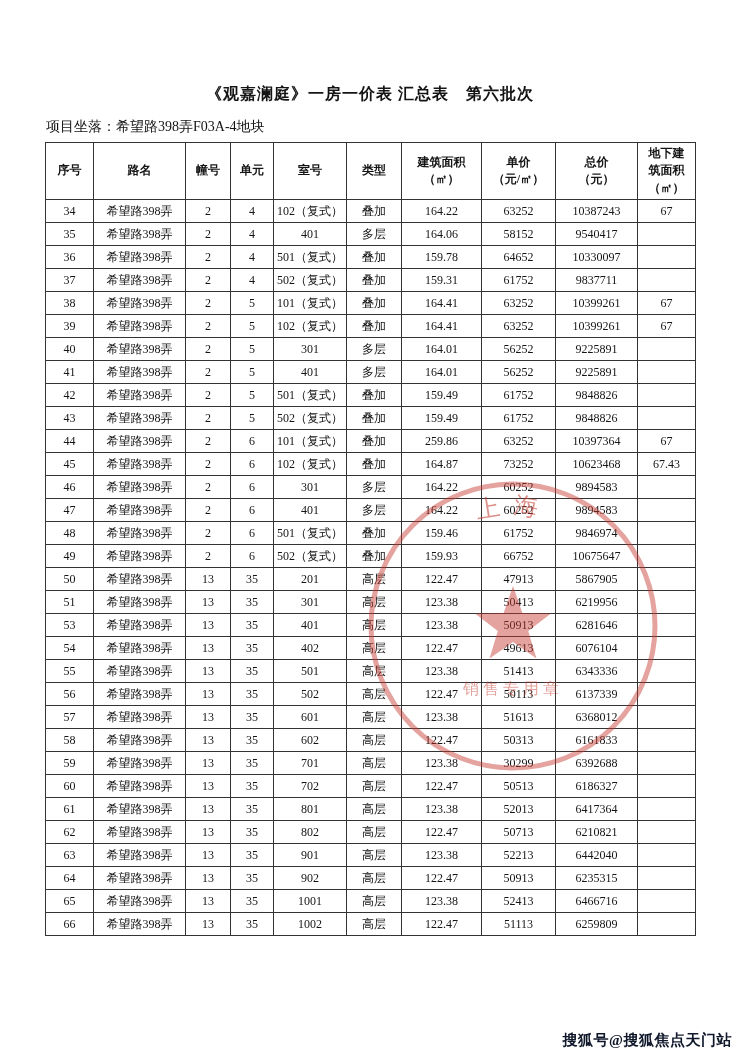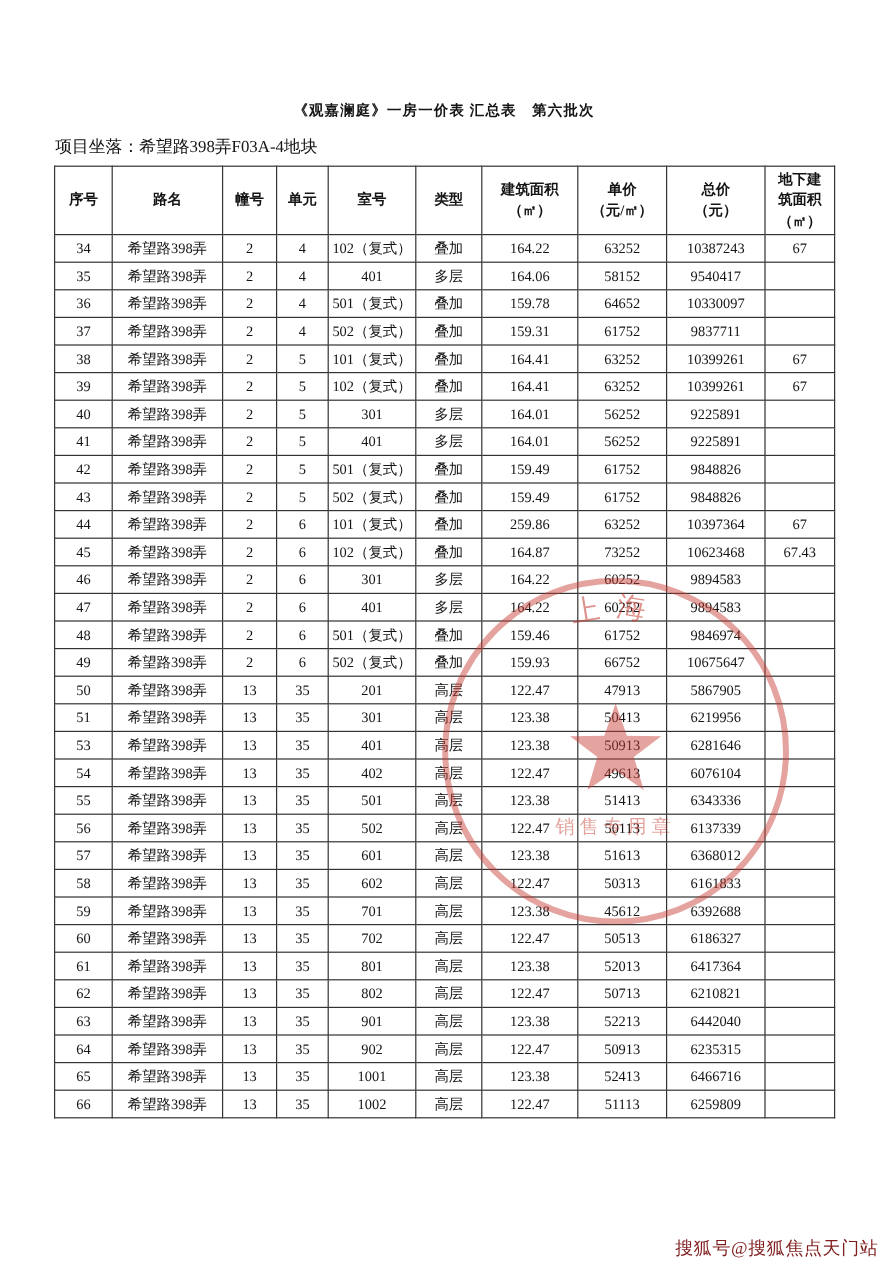--- a/index.html
+++ b/index.html
@@ -9,21 +9,21 @@
     background:#ffffff;
     overflow:hidden;
     font-family:"Liberation Serif", serif;
     color:#141414;
     margin:0 auto;
   }
   .title{
     margin:0;
     padding-top:84px;
     text-align:center;
-    font-size:12px;
+    font-size:16px;
     font-weight:700;
     letter-spacing:1px;
   }
   .location{
     margin:13px 0 6px 46px;
     font-size:14px;
     font-weight:400;
   }
   table.price-table{
     border-collapse:collapse;
@@ -56,22 +56,22 @@
     left:352px;top:460px;
     width:322px;height:332px;
     pointer-events:none;
     filter:blur(0.5px);
     opacity:0.85;
   }
   .watermark{
     position:absolute;
     right:8px;bottom:7px;
     font-size:15px;
-    font-weight:400;
-    color:#7f1d1d;
+    font-weight:700;
+    color:#0f172a;
     letter-spacing:0.5px;
   }
 </style>
 </head>
 <body>
 
 <div class="page">
 
   <h1 class="title">《观嘉澜庭》一房一价表 汇总表　第六批次</h1>
 
@@ -399,21 +399,21 @@
           <td></td>
         </tr>
         <tr>
           <td>59</td>
           <td>希望路398弄</td>
           <td>13</td>
           <td>35</td>
           <td>701</td>
           <td>高层</td>
           <td>123.38</td>
-          <td>45612</td>
+          <td>30299</td>
           <td>6392688</td>
           <td></td>
         </tr>
         <tr>
           <td>60</td>
           <td>希望路398弄</td>
           <td>13</td>
           <td>35</td>
           <td>702</td>
           <td>高层</td>

